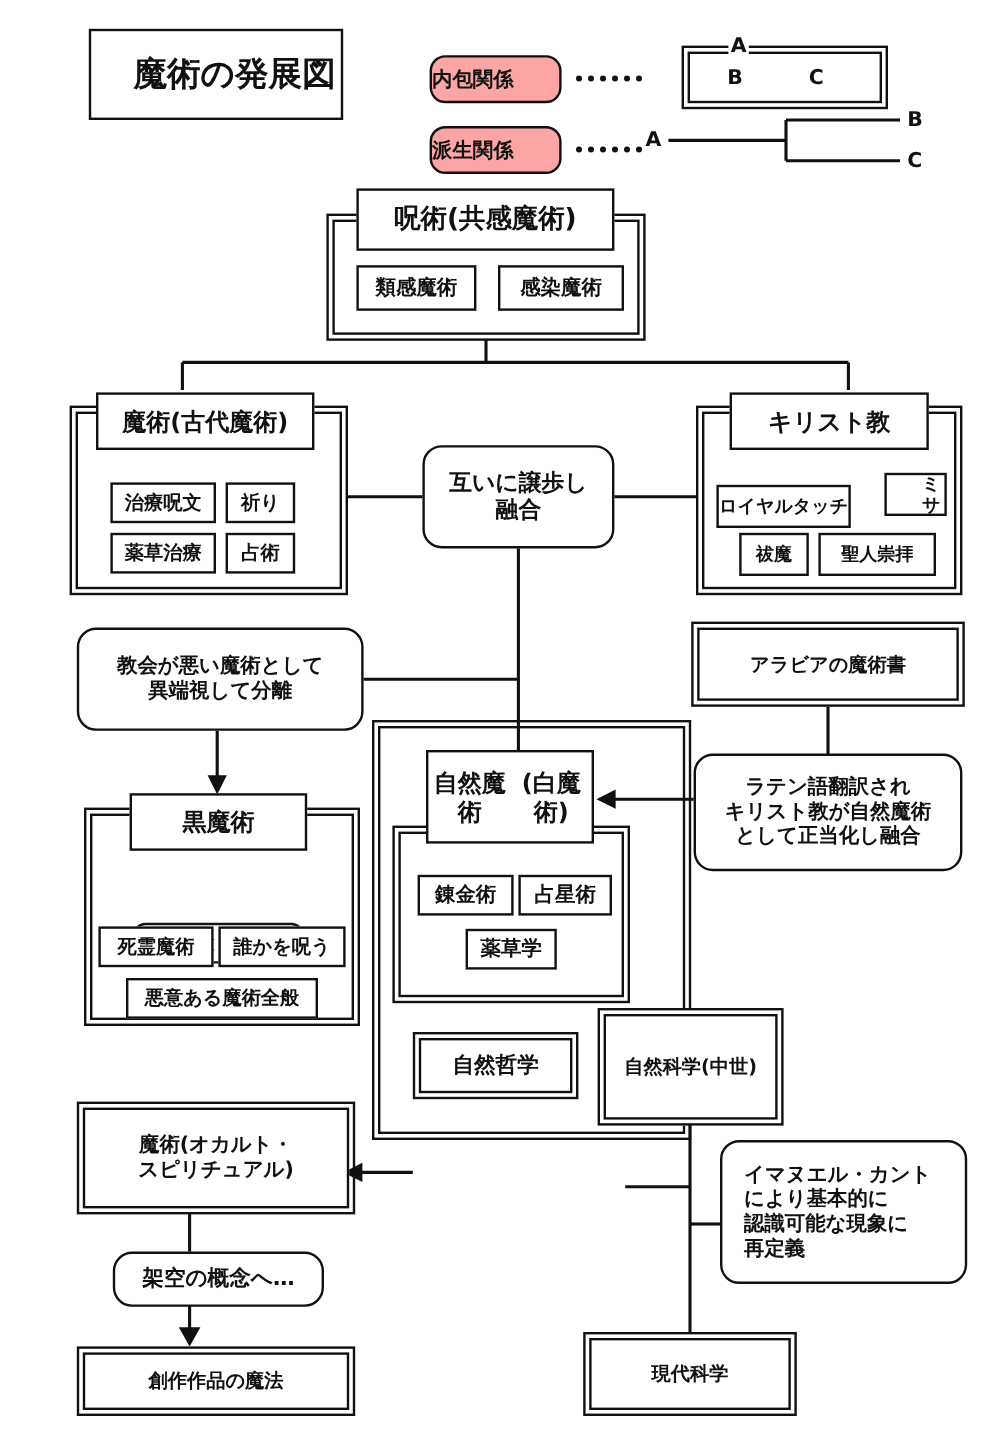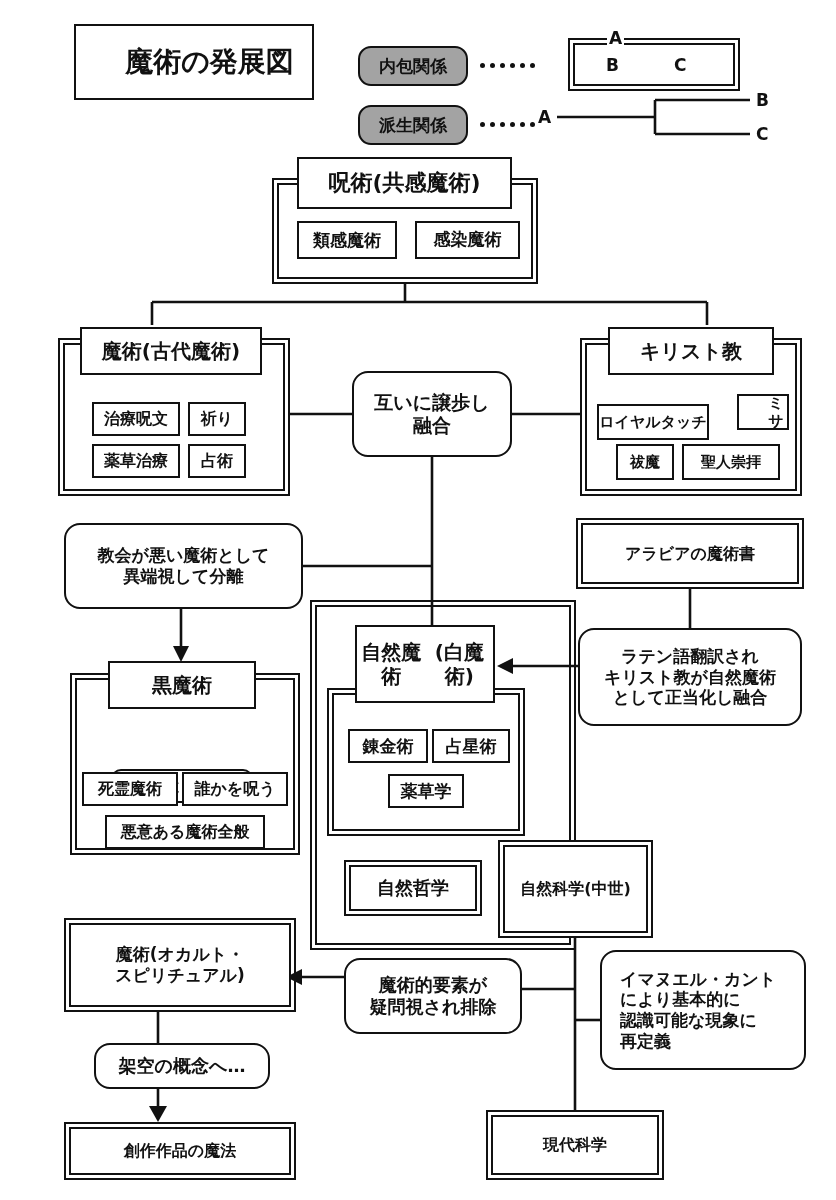--- a/index.html
+++ b/index.html
@@ -10,21 +10,21 @@
         justify-content:center;text-align:center;background:#fff;border:2.5px solid #111;
         font-weight:700;line-height:1.22;z-index:3;}
   .sq{border-radius:0;}
   .rnd{border-radius:16px;border-width:2.5px;font-weight:700;}
   .child{border-width:2px;font-weight:700;z-index:4;}
   .group{position:absolute;box-sizing:border-box;border:2.5px solid #111;background:#fff;z-index:1;}
   .group.inner{z-index:1;}
   .title{position:absolute;box-sizing:border-box;border:2.5px solid #111;background:#fff;
          display:flex;align-items:center;justify-content:center;font-weight:700;z-index:3;}
   .legend-chip{position:absolute;box-sizing:border-box;border:2.5px solid #111;border-radius:13px;
-        background:#a3a3a3;display:flex;align-items:center;justify-content:center;font-weight:700;z-index:3;}
+        background:#fca5a5;display:flex;align-items:center;justify-content:flex-start;font-weight:700;z-index:3;}
   .dots{position:absolute;display:flex;align-items:center;gap:5px;z-index:3;}
   .dots i{width:5px;height:5px;border-radius:50%;background:#111;display:block;}
   .lbl{position:absolute;font-weight:700;z-index:5;background:#fff;padding:0 2px;}
   svg.lines{position:absolute;left:0;top:0;width:836px;height:1200px;z-index:2;pointer-events:none;}
   svg.lines line,svg.lines path,svg.lines polyline{stroke:#111;stroke-width:2.6px;fill:none;}
   .fs22{font-size:22px;} .fs20{font-size:20px;} .fs18{font-size:18px;}
   .fs17{font-size:17px;} .fs16{font-size:16px;} .fs15{font-size:15px;} .fs28{font-size:28px;}
 </style>
 </head>
 <body>
@@ -66,21 +66,21 @@
 
     <line x1="344" y1="977" x2="300" y2="977"></line>
     <polygon points="286,977 302,969 302,985" fill="#111" stroke="none"></polygon>
 
     <line x1="158" y1="1011" x2="158" y2="1043"></line>
 
     <line x1="158" y1="1088" x2="158" y2="1110"></line>
     <polygon points="158,1122 149,1106 167,1106" fill="#111" stroke="none"></polygon>
   </svg>
 
-  <div class="title fs28" style="left:74px;top:24px;width:240px;height:76px;padding-left:31px;">
+  <div class="title fs28" style="left:74px;top:24px;width:212px;height:76px;padding-left:31px;">
     <span>魔術の発展図</span>
   </div>
 
   <div class="legend-chip fs17" style="left:358px;top:46px;width:110px;height:40px;">
     <span>内包関係</span>
   </div>
   <div class="dots" style="left:480px;top:63px;">
     <i></i>
       <i></i>
       <i></i>
@@ -225,24 +225,20 @@
     <span>自然科学</span>
     <span>(中世)</span>
   </div>
 
   <div class="group" style="left:64px;top:918px;width:232px;height:94px;"></div>
   <div class="node sq child fs17" style="left:69px;top:923px;width:222px;height:84px;flex-direction:column;">
     <span>魔術(オカルト・</span>
     <span>スピリチュアル)</span>
   </div>
 
-  <div class="node rnd fs18" style="left:344px;top:958px;width:178px;height:76px;flex-direction:column;">
-    <span>魔術的要素が</span>
-    <span>疑問視され排除</span>
-  </div>
 
   <div class="node rnd fs17" style="left:600px;top:950px;width:206px;height:120px;flex-direction:column;align-items:flex-start;padding-left:18px;text-align:left;">
     <span>イマヌエル・カント</span>
     <span>により基本的に</span>
     <span>認識可能な現象に</span>
     <span>再定義</span>
   </div>
 
   <div class="node rnd fs18" style="left:94px;top:1043px;width:176px;height:46px;">
     <span>架空の概念へ…</span>

